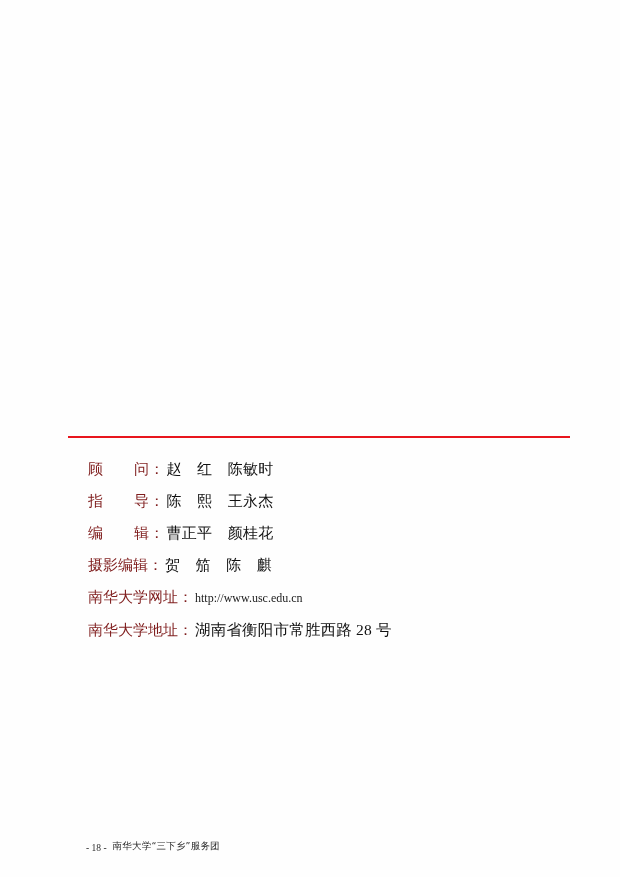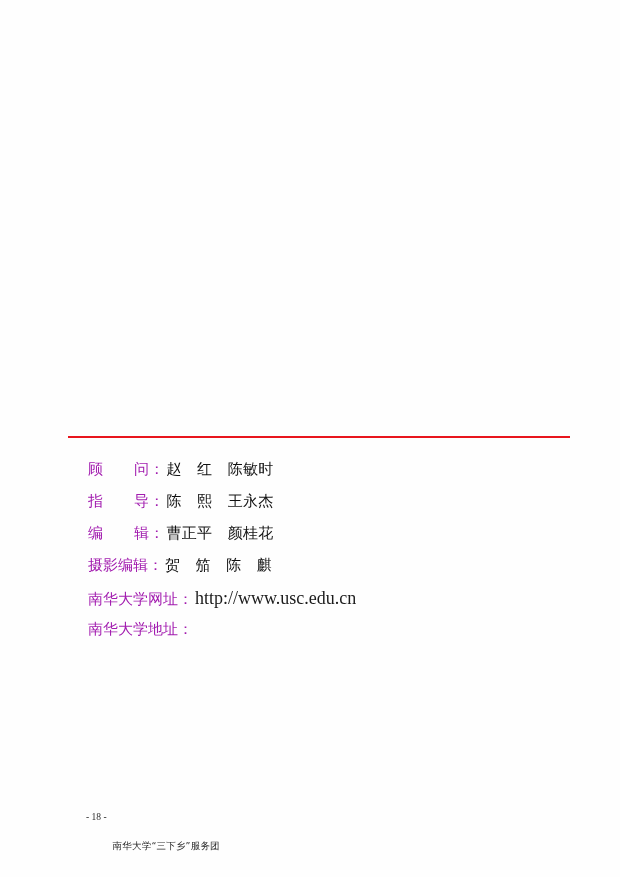--- a/index.html
+++ b/index.html
@@ -43,49 +43,49 @@
     align-items: baseline;
     height: 32px;
     font-size: 15.5px;
     letter-spacing: 0.3px;
     white-space: nowrap;
   }
   .credit-row .label {
     display: inline-block;
     font-family: "DejaVu Sans", sans-serif;
     font-size: 15px;
-    color: #a21caf;
+    color: #7f1d1d;
   }
   .credit-row .label.sp4 {
     letter-spacing: 0;
   }
   .credit-row .value {
     font-family: Liberation Serif, serif;
     font-size: 15px;
     color: #111;
     padding-left: 2px;
   }
   .credit-row .value.mono-ish {
     font-family: "Liberation Serif", serif;
     font-size: 15.5px;
     letter-spacing: 0.2px;
   }
   .url-row .value {
     font-family: "Liberation Serif", serif;
-    font-size: 18px;
+    font-size: 12px;
     color: #1b1b1b;
     letter-spacing: 0;
   }
   .footer {
     position: absolute;
     left: 86px;
     top: 812px;
     width: 460px;
     display: flex;
-    align-items: flex-start;
+    align-items: flex-end;
     font-size: 9.5px;
     color: #2b2b2b;
     font-family: "DejaVu Sans", sans-serif;
   }
   .footer .page-num {
     font-family: "Liberation Serif", serif;
     font-size: 9.5px;
     padding-right: 6px;
     color: #2b2b2b;
   }
@@ -127,20 +127,21 @@
       <span class="value">贺　笳　陈　麒</span>
     </div>
 
     <div class="credit-row url-row">
       <span class="label sp4">南华大学网址：</span>
       <span class="value">http://www.usc.edu.cn</span>
     </div>
 
     <div class="credit-row">
       <span class="label sp4">南华大学地址：</span>
+      <span class="value mono-ish">湖南省衡阳市常胜西路 28 号</span>
     </div>
 
 
   </div>
 
   <div class="footer">
     <span class="page-num">- 18 -</span>
     <span class="footer-text">南华大学“三下乡”服务团</span>
   </div>
 

